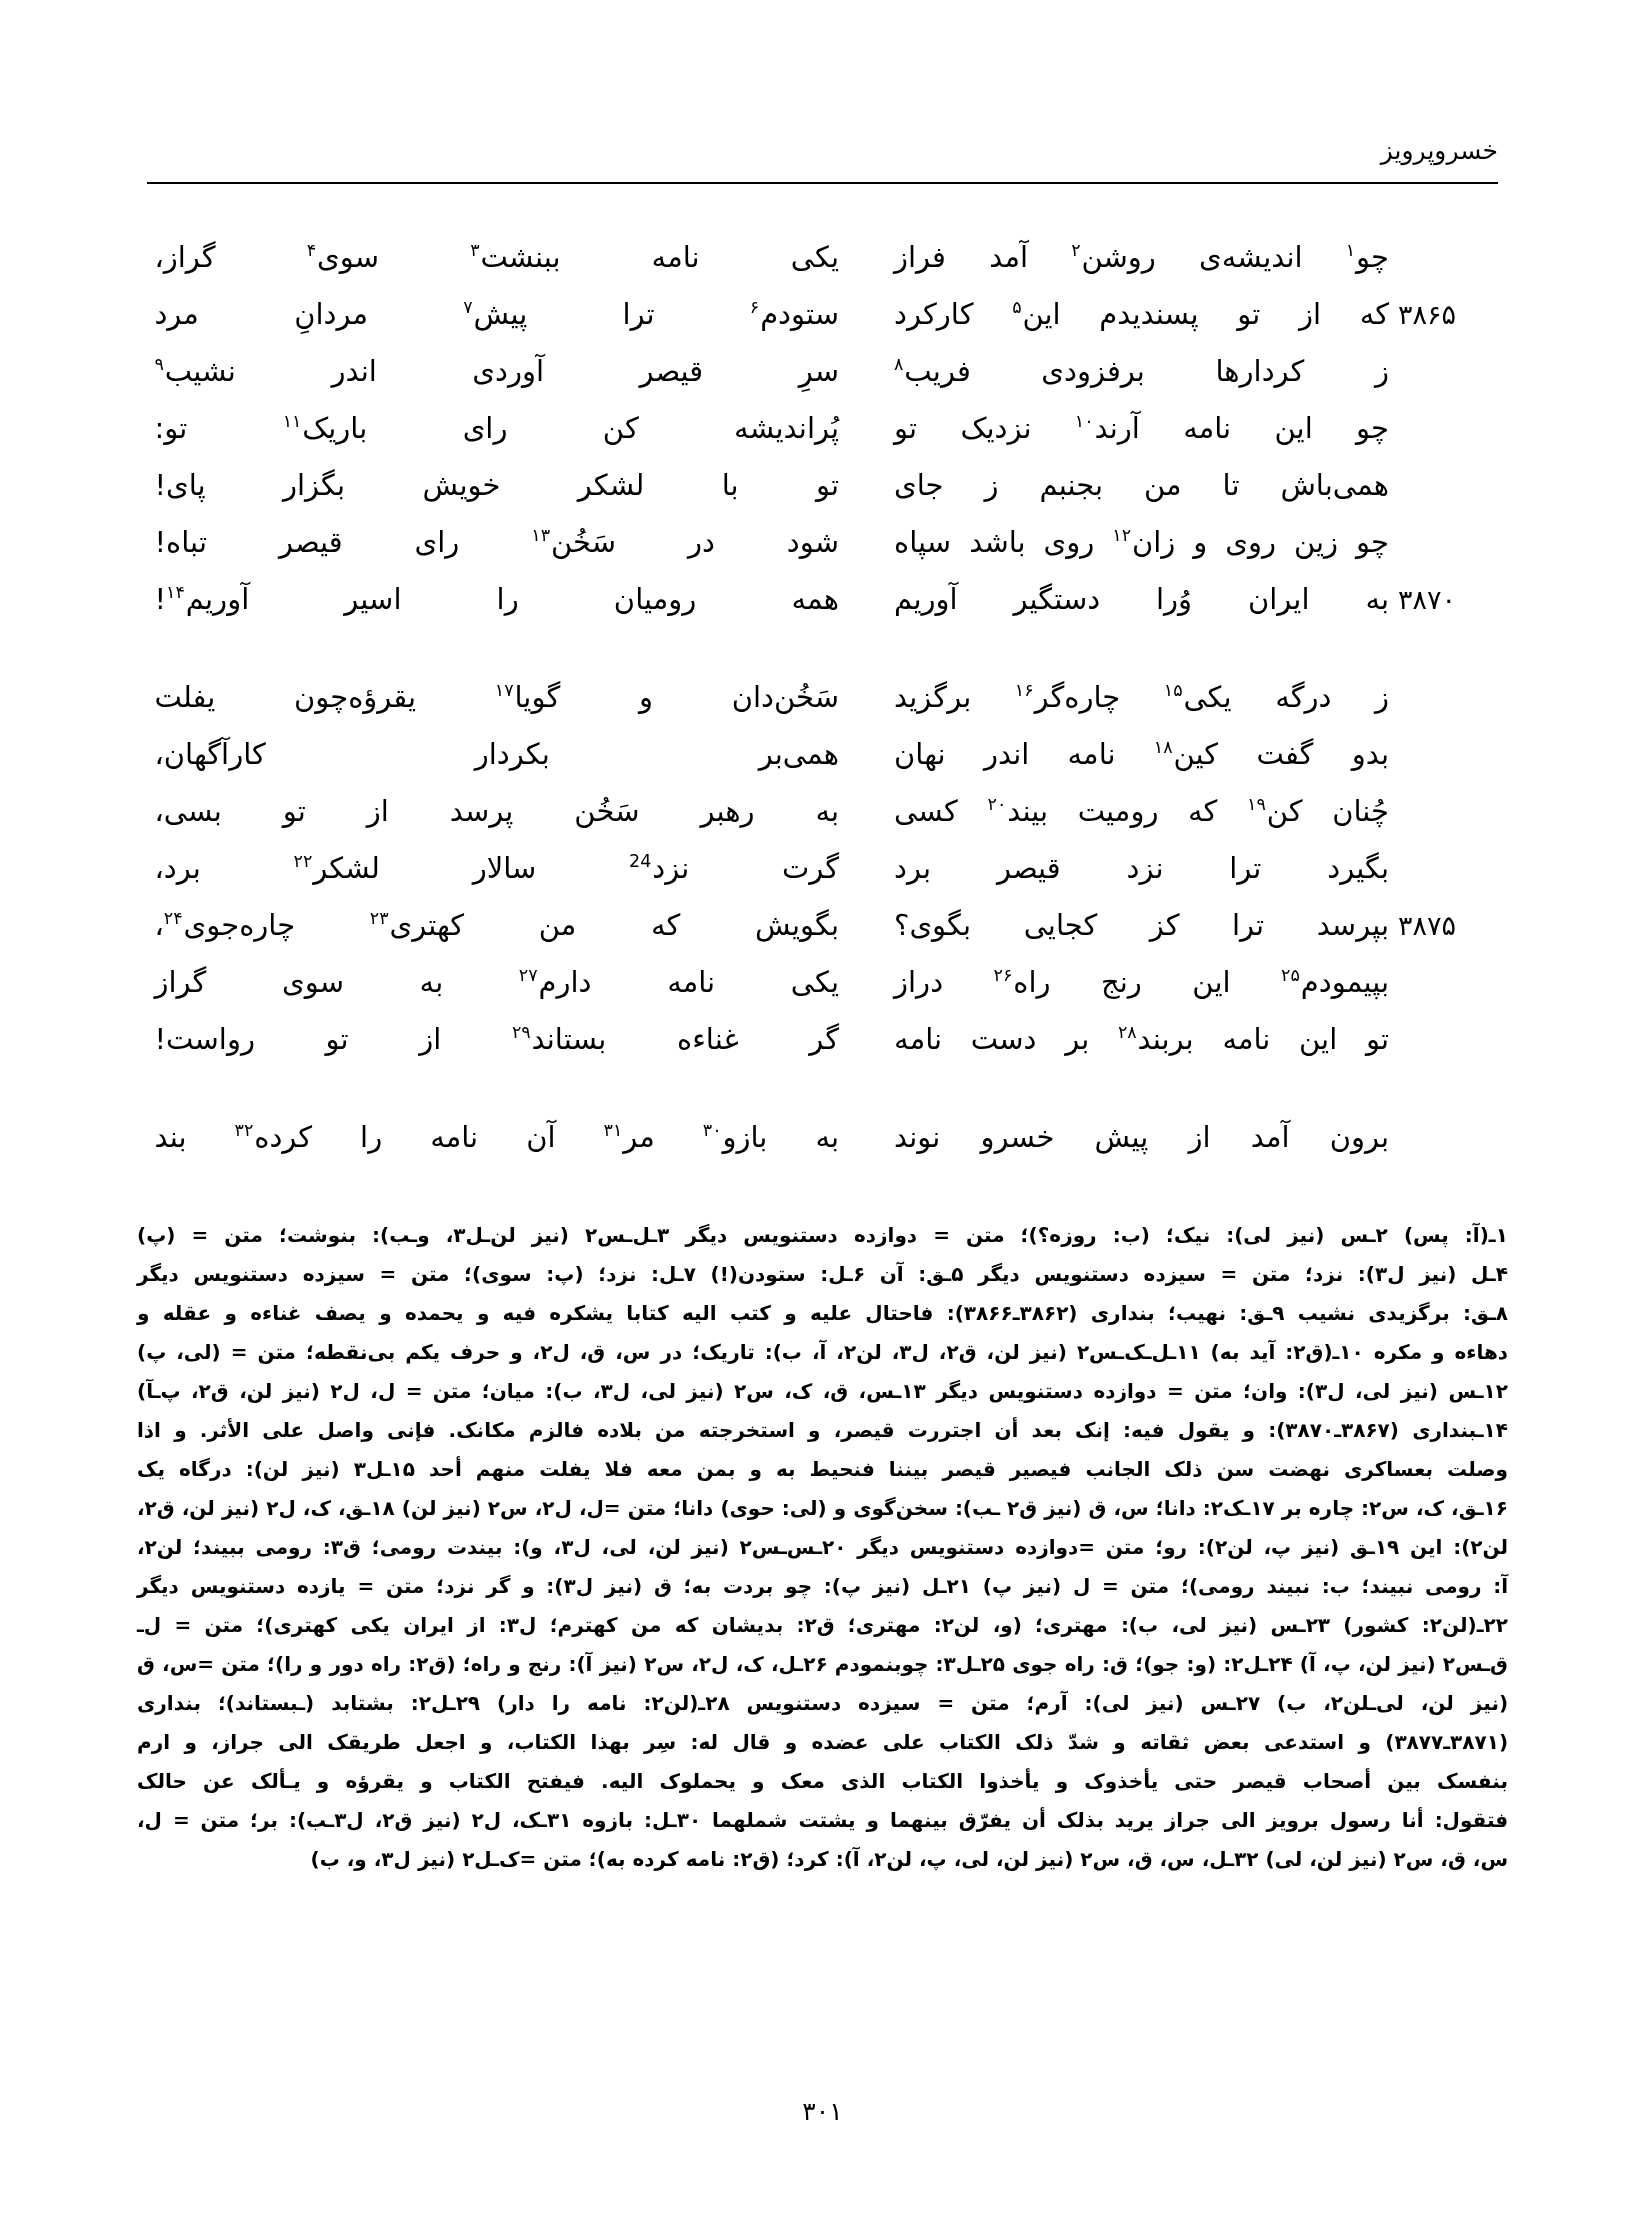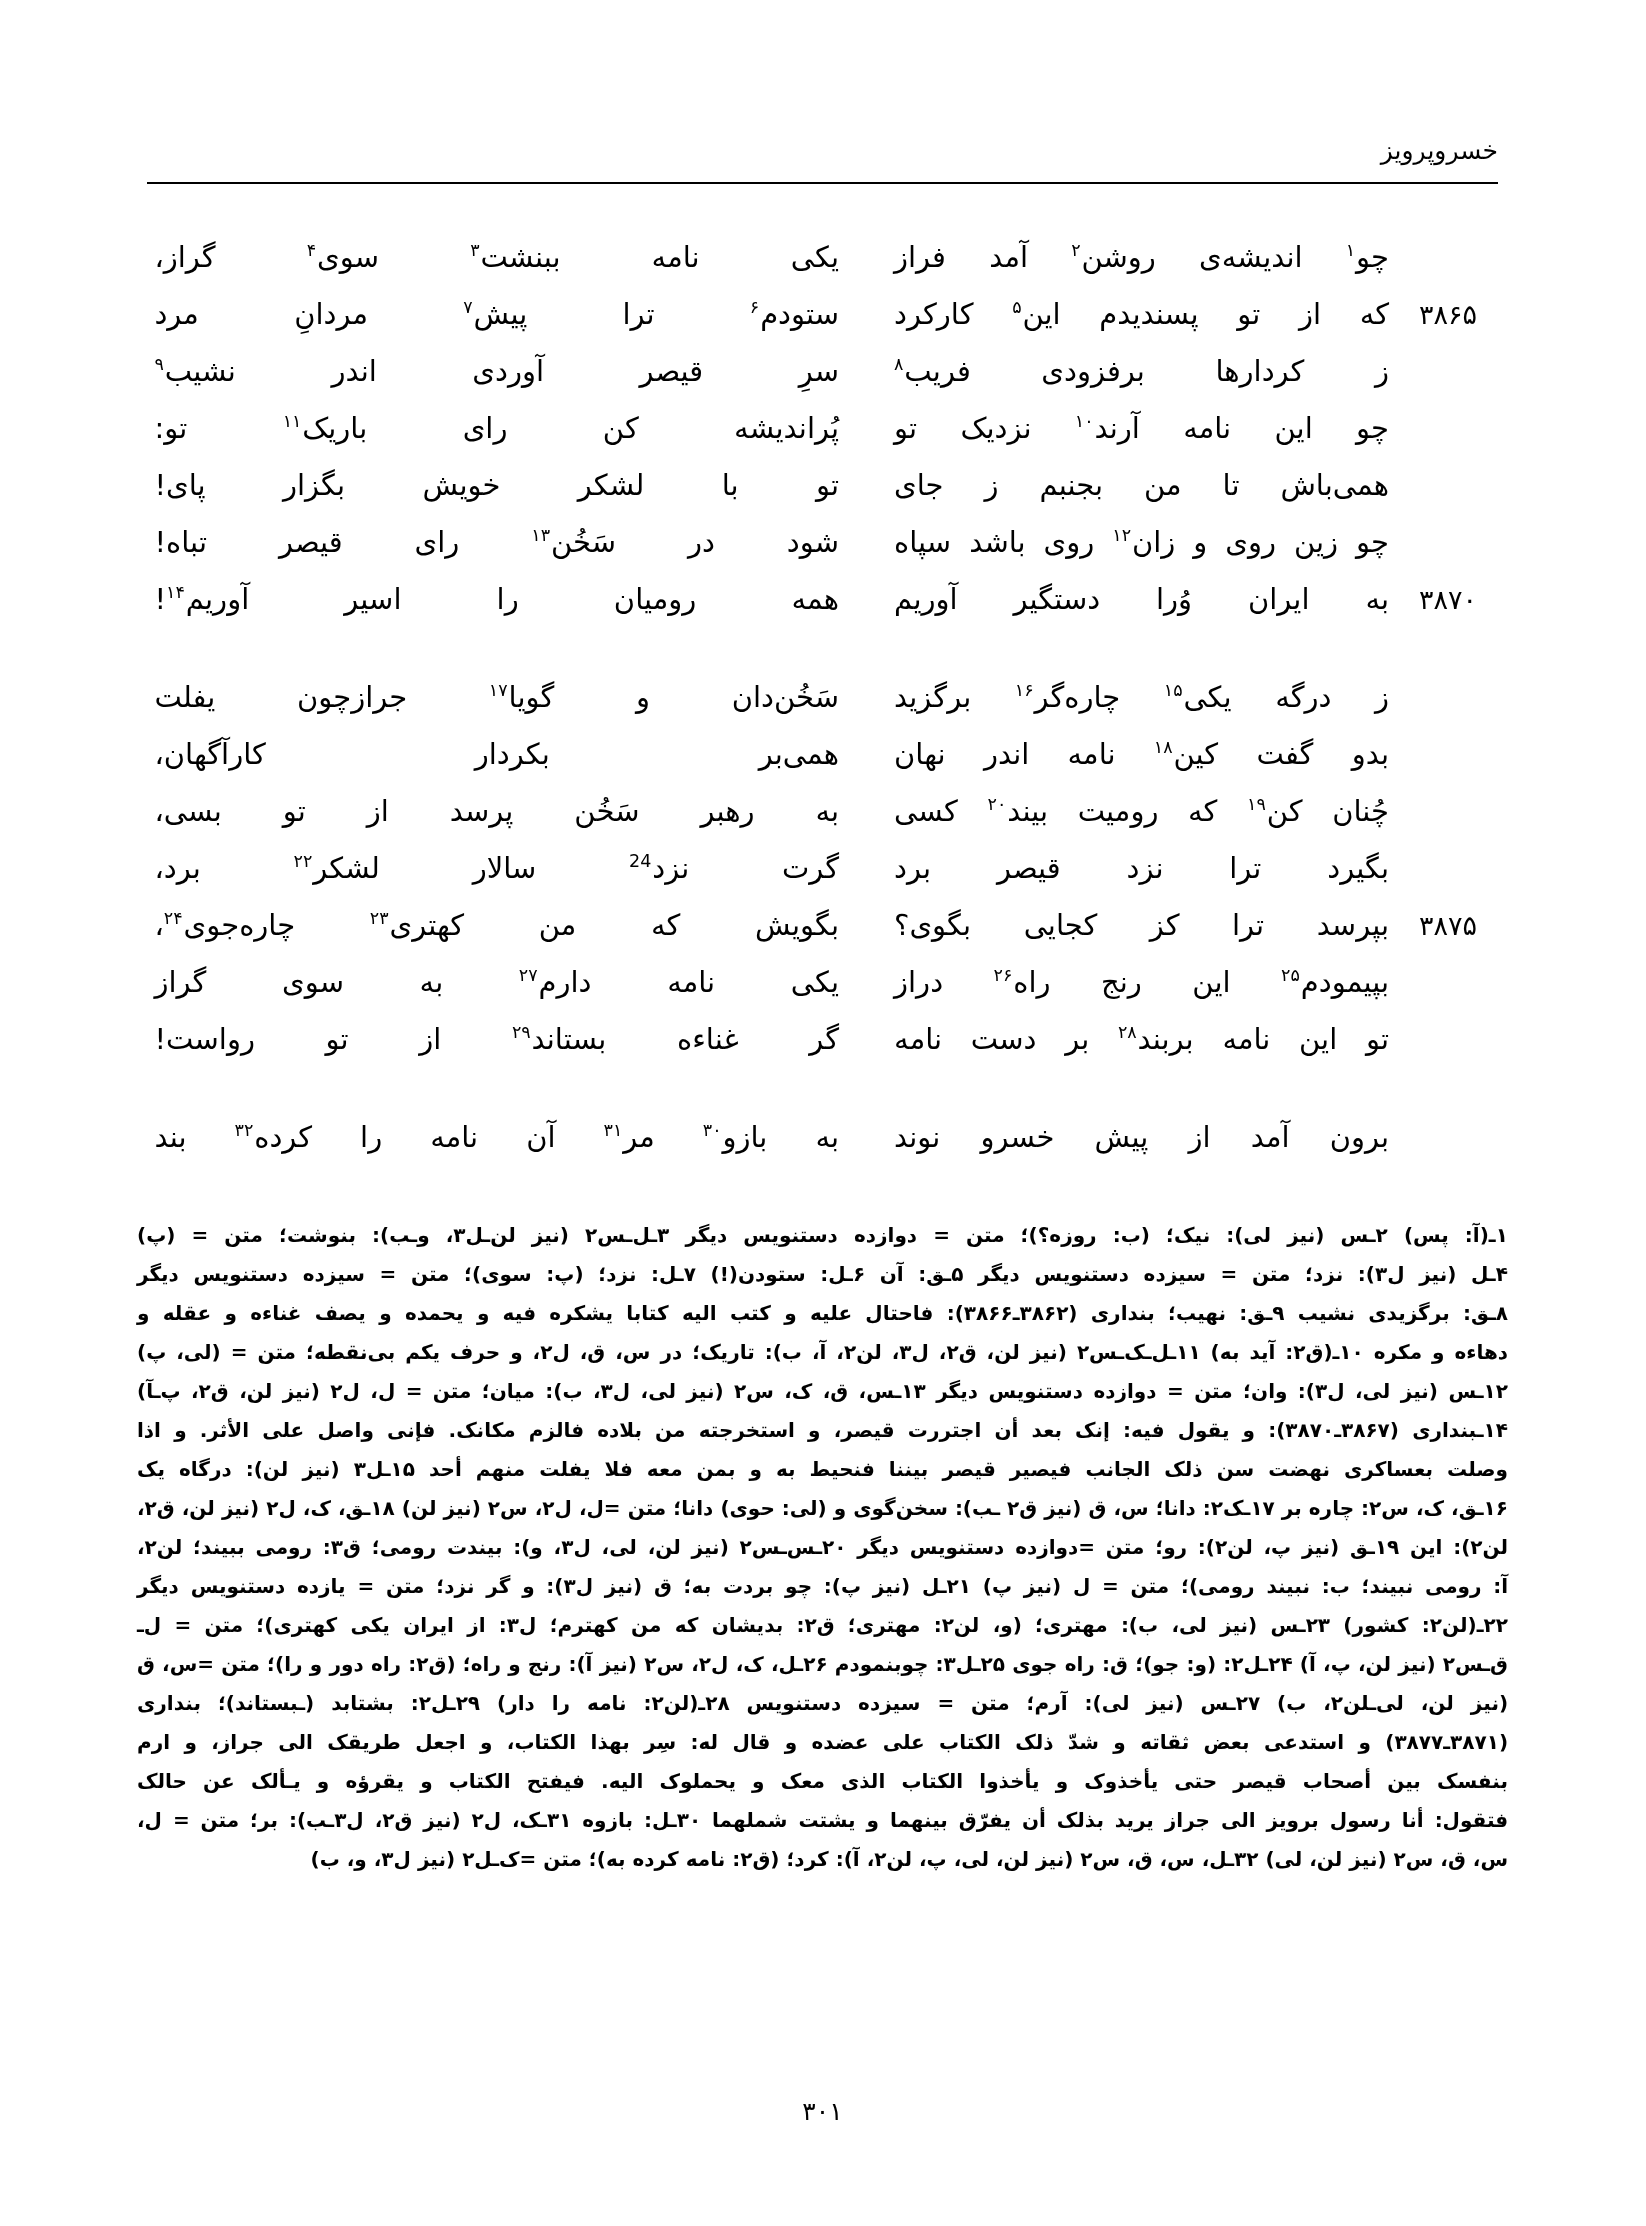--- a/index.html
+++ b/index.html
@@ -82,21 +82,21 @@
     padding-right: 24px;
     padding-left: 7.4px;
   }
   .vnum {
     position: absolute;
     right: 0;
     top: 0;
     width: 100px;
     font-size: 27px;
     line-height: 57px;
-    text-align: center;
+    text-align: left;
     white-space: nowrap;
   }
   .word { display: inline-block; }
   .sup {
     font-size: 17.5px;
     vertical-align: super;
     line-height: 0;
     margin-right: 0.9px;
   }
 
@@ -275,21 +275,21 @@
             <span class="word">ز</span>
             <span class="word">درگه</span>
             <span class="word">یکی<span class="sup">۱۵</span></span>
             <span class="word">چاره‌گر<span class="sup">۱۶</span></span>
             <span class="word">برگزید</span>
           </div>
           <div class="hemistich hemi-b">
             <span class="word">سَخُن‌دان</span>
             <span class="word">و</span>
             <span class="word">گویا<span class="sup">۱۷</span></span>
-            <span class="word">جراز‌چون</span>
+            <span class="word">یقرؤه‌چون</span>
             <span class="word">یفلت</span>
           </div>
           <div class="vnum"></div>
         </div>
         <div class="couplet">
           <div class="hemistich hemi-a">
             <span class="word">بدو</span>
             <span class="word">گفت</span>
             <span class="word">کین<span class="sup">۱۸</span></span>
             <span class="word">نامه</span>

